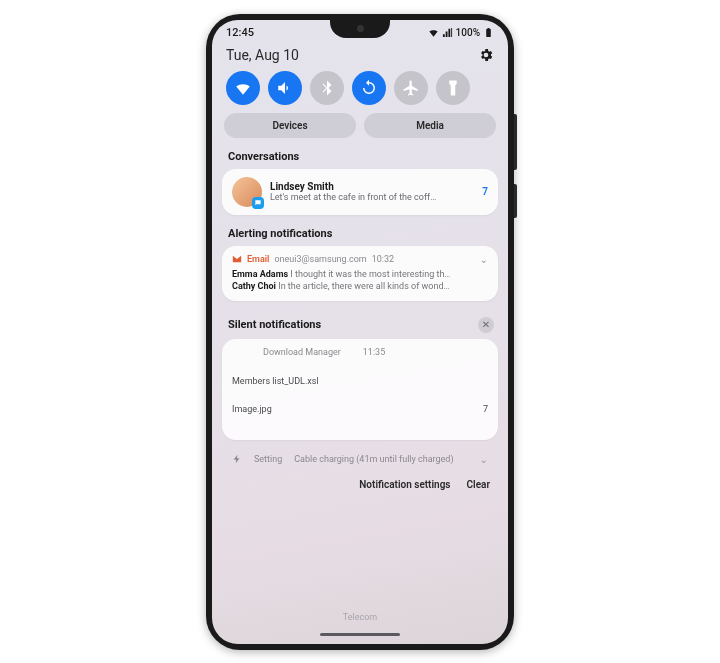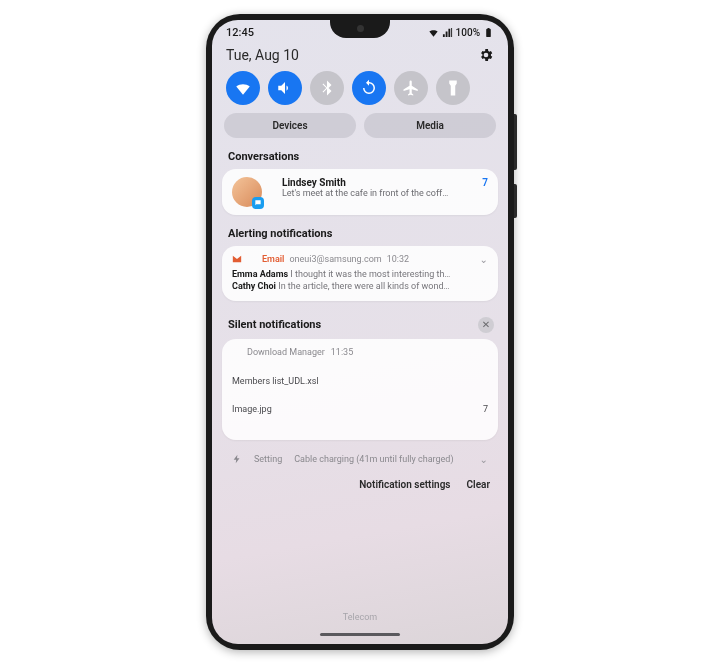--- a/index.html
+++ b/index.html
@@ -80,42 +80,42 @@
   .section-title-row .t { font-size:11px; font-weight:700; color:#1a1a1a; }
   .close-bubble {
     width:16px; height:16px; border-radius:50%; background:#cfcdd3;
     display:flex; align-items:center; justify-content:center; font-size:10px; color:#6a6a6e;
     cursor:pointer;
   }
   .card {
     margin:0 10px 10px 10px; background:rgba(255,255,255,0.85);
     border-radius:14px; padding:8px 10px; box-shadow:0 1px 2px rgba(0,0,0,0.05);
   }
-  .conv { display:flex; align-items:flex-start; gap:20px; position:relative; }
+  .conv { display:flex; align-items:center; gap:8px; position:relative; }
   .avatar {
     width:30px; height:30px; border-radius:50%;
     background:linear-gradient(135deg,#f4c49a,#d88a5a);
     position:relative; flex-shrink:0;
   }
   .avatar-badge {
     position:absolute; right:-2px; bottom:-2px; width:12px; height:12px;
     background:#1a9df0; border-radius:4px; display:flex; align-items:center; justify-content:center;
   }
   .avatar-badge svg { width:8px; height:8px; fill:#fff; }
   .conv-body { flex:1; min-width:0; }
   .conv-name { font-size:10px; font-weight:700; color:#1a1a1a; }
   .conv-msg { font-size:9px; color:#6b6b70; white-space:nowrap; overflow:hidden; text-overflow:ellipsis; }
   .conv-count { font-size:10px; color:#1876f2; font-weight:600; padding-left:4px; }
   .alert-head { display:flex; align-items:center; gap:5px; font-size:9px; color:#8a898e; margin-bottom:4px; }
-  .alert-head .app { color:#e25d33; font-weight:600; display:flex; align-items:center; gap:20px; }
+  .alert-head .app { color:#e25d33; font-weight:600; display:flex; align-items:center; gap:5px; }
   .alert-head .app svg { width:10px; height:10px; fill:#e25d33; }
   .chev { margin-left:auto; color:#9a999e; font-size:10px; }
   .alert-line { font-size:9px; color:#76757a; white-space:nowrap; overflow:hidden; text-overflow:ellipsis; margin:2px 0; }
   .alert-line b { color:#1a1a1a; font-weight:700; }
-  .dl-head { display:flex; align-items:center; gap:6px; font-size:9px; color:#8a898e; margin-bottom:19px; }
+  .dl-head { display:flex; align-items:center; gap:22px; font-size:9px; color:#8a898e; margin-bottom:19px; }
   .dl-head svg { width:9px; height:9px; fill:#8a898e; }
   .dl-line { font-size:9px; color:#4a4a4e; margin:18px 0; display:flex; justify-content:space-between; }
   .setting-row {
     margin:0 10px 8px 10px; display:flex; align-items:center; gap:12px;
     font-size:9px; color:#8a898e; padding:4px 10px;
   }
   .setting-row svg { width:10px; height:10px; fill:#8a898e; }
   .footer-actions {
     display:flex; justify-content:flex-end; gap:16px;
     padding:2px 18px; font-size:10px; font-weight:600; color:#2a2a2a;

